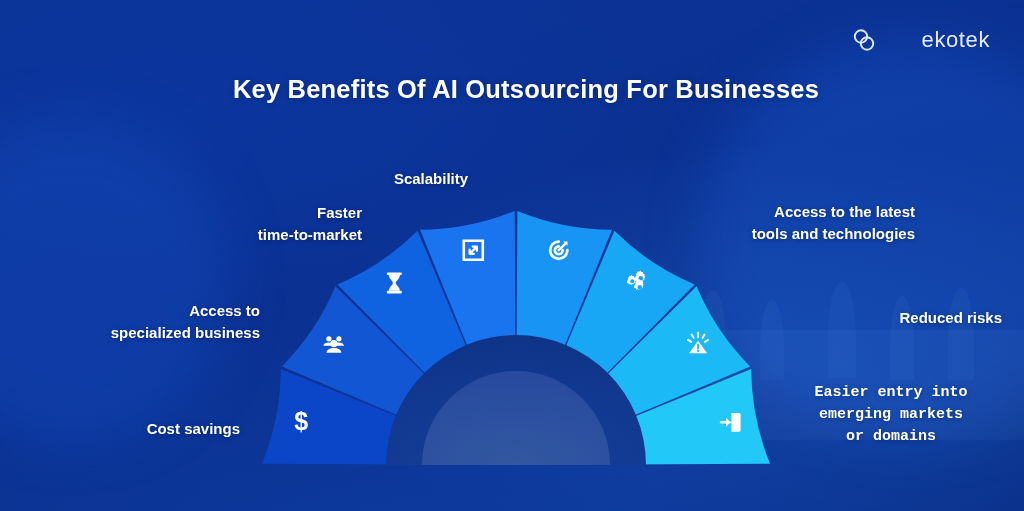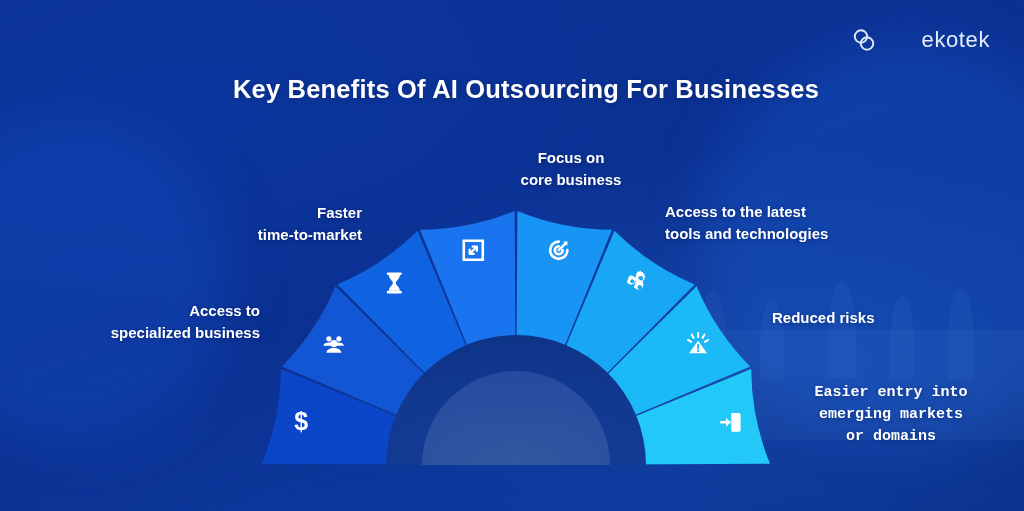--- a/index.html
+++ b/index.html
@@ -36,21 +36,21 @@
   
   #fanwrap{position:absolute;left:0;top:0;width:1024px;height:511px;}
 
   
   .lbl{
     position:absolute;color:#ffffff;font-size:15px;font-weight:bold;
     line-height:1.45;white-space:pre-line;text-shadow:0 1px 5px rgba(0,10,50,.35);
   }
   .lbl.c{text-align:center;}
   .lbl.r{text-align:right;}
-  .lbl.l{text-align:left;}
+  .lbl.l{text-align:right;}
 </style>
 </head>
 <body>
 
 <div id="stage">
 
   <div class="bgblob" style="left:-90px;top:120px;width:320px;height:320px;background:rgba(20,80,200,.35);"></div>
   <div class="bgblob" style="left:700px;top:40px;width:420px;height:400px;background:rgba(26,92,210,.32);"></div>
   <div class="bgband" style="left:620px;top:330px;width:404px;height:110px;"></div>
   <div class="bgfig" style="left:700px;top:290px;width:26px;height:90px;"></div>
@@ -138,30 +138,30 @@
           <path d="M12 1.4v4.2M5.6 3.2l1.9 3.3M18.4 3.2l-1.9 3.3M1.9 8.6l3.3 1.9M22.1 8.6l-3.3 1.9" fill="none" stroke="#fff" stroke-width="2" stroke-linecap="round"></path>
         </g>
         <g transform="translate(718.7919764083075,410.27521947846793)" fill="#ffffff">
           <path d="M12.6 2.6h7.6a1.6 1.6 0 0 1 1.6 1.6v15.6a1.6 1.6 0 0 1-1.6 1.6h-7.6z"></path>
           <path d="M2.4 12h8.2" stroke="#fff" stroke-width="2.6" stroke-linecap="round"></path>
           <path d="M7.2 7.5L11.8 12l-4.6 4.5z"></path>
         </g>
       </g>
   </svg>
 
+  <div class="lbl r" style="left:20px;top:418px;width:220px;">Cost savings</div>
 
   <div class="lbl r" style="left:20px;top:300px;width:240px;">Access to
 specialized business</div>
 
   <div class="lbl r" style="left:130px;top:202px;width:232px;">Faster
 time-to-market</div>
 
+  <div class="lbl c" style="left:350px;top:168px;width:162px;">Scalability</div>
 
-  <div class="lbl c" style="left:492px;top:147px;width:158px;">Focus on
-core business</div>
 
   <div class="lbl l" style="left:665px;top:201px;width:250px;">Access to the latest
 tools and technologies</div>
 
   <div class="lbl l" style="left:756px;top:307px;width:230px;margin-left:16px;">Reduced risks</div>
 
   <div class="lbl c" style="left:776px;top:382px;width:230px;font-family:Liberation Mono, monospace;">Easier entry into
 emerging markets
 or domains</div>
 

